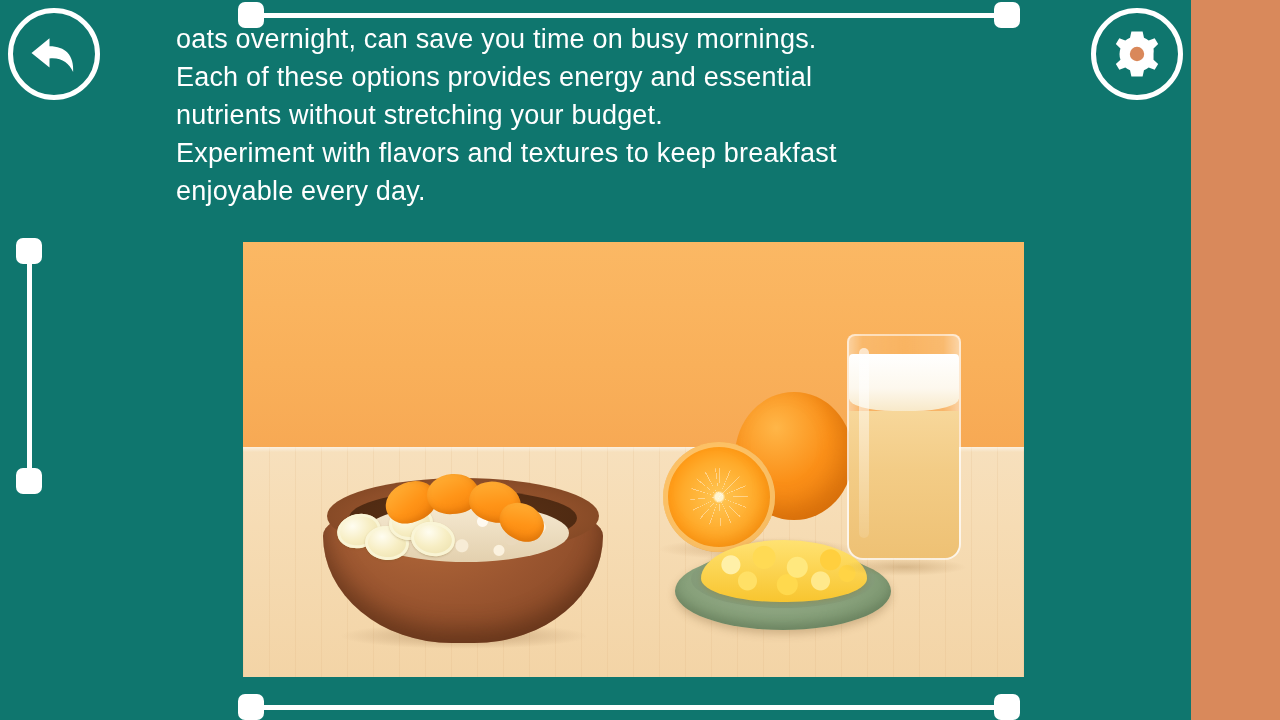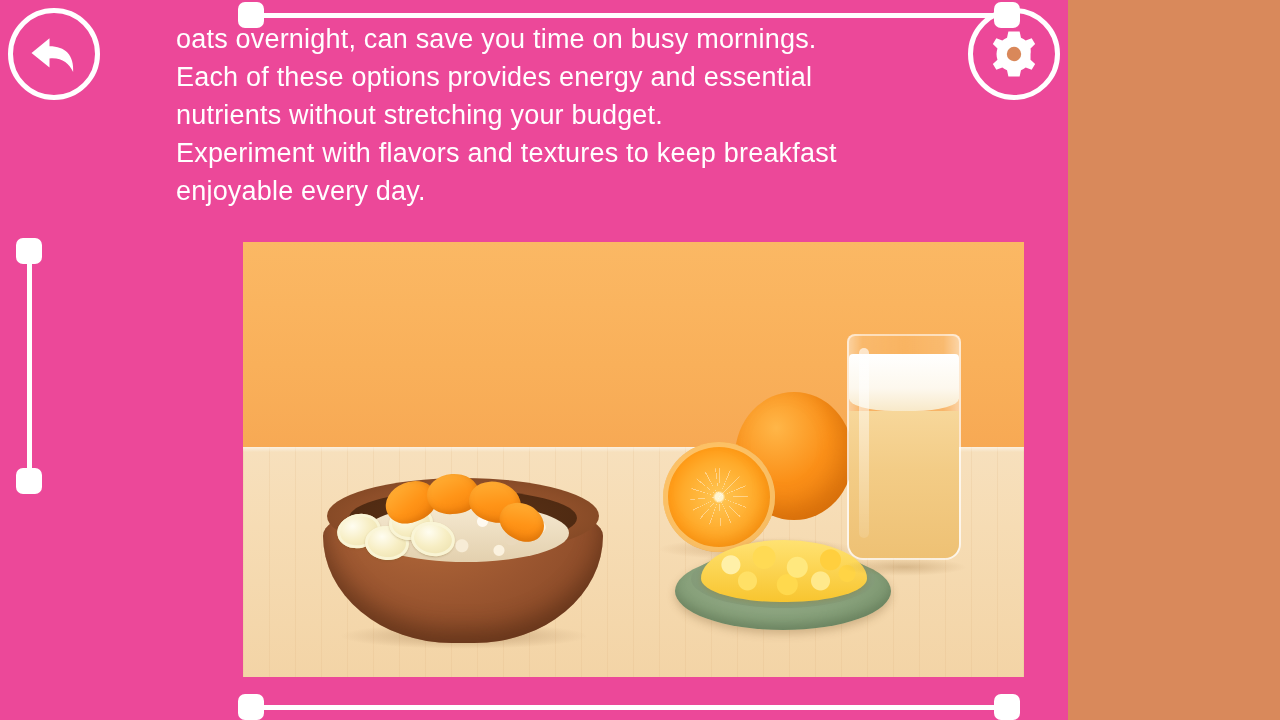--- a/index.html
+++ b/index.html
@@ -5,22 +5,22 @@
 <style>
   * { box-sizing: border-box; margin: 0; padding: 0; }
   html, body {
     width: 1280px; height: 720px;
     overflow: hidden;
     background: #d9895b;
     font-family: "Liberation Sans", sans-serif;
   }
   #stage {
     position: relative;
-    width: 1068px; height: 720px;
-    background: #ec4899;
+    width: 1191px; height: 720px;
+    background: #0f766e;
     overflow: hidden;
   }
 
   
   .circle-btn {
     position: absolute;
     width: 92px; height: 92px;
     border-radius: 50%;
     border: 5px solid #ffffff;
     background: transparent;

